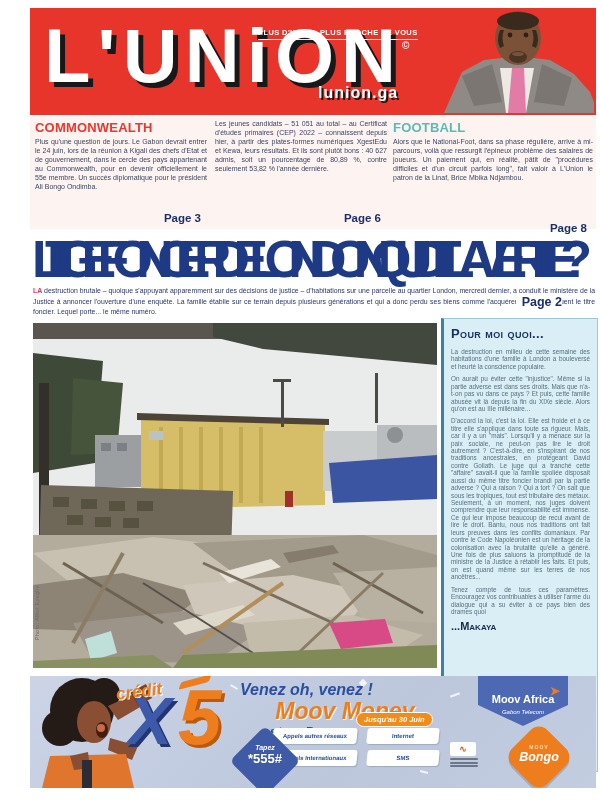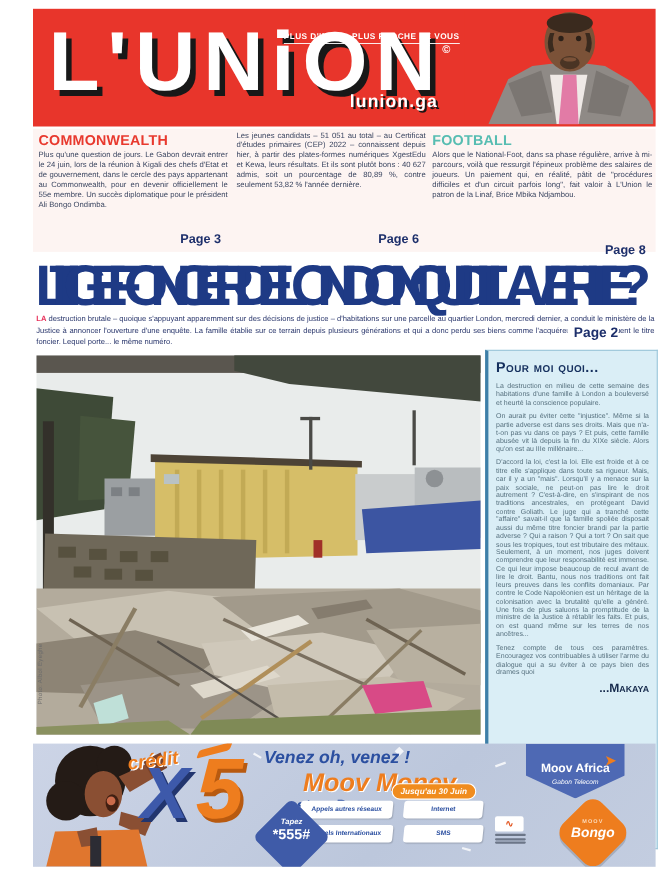--- a/index.html
+++ b/index.html
@@ -40,21 +40,21 @@
   .lead-page-ref { position:absolute; right:38px; top:295px; font-size:12.5px; font-weight:900; color:#1d2f6b; background:#fff; padding-left:6px; }
 
   
   .main-photo { position:absolute; left:33px; top:323px; width:404px; height:345px; overflow:hidden; }
   .photo-credit { position:absolute; left:34px; top:585px; font-size:5.5px; color:#6b6b6b; writing-mode:vertical-rl; transform:rotate(180deg); letter-spacing:.3px; }
 
   
   .opinion { position:absolute; left:441px; top:318px; width:157px; height:454px; background:#daeef6; border:1px solid #9cc6da; border-left:3px solid #3e7fa8; padding:7px 7px 5px 7px; }
   .opinion h3 { font-variant:small-caps; font-size:13px; font-weight:900; color:#16305e; letter-spacing:.4px; border-bottom:1px solid rgba(22,48,94,.0); margin-bottom:6px; }
   .opinion p { font-size:6.35px; line-height:1.17; color:#56707e; text-align:justify; margin-bottom:5px; }
-  .opinion .signature { display:block; text-align:right; font-variant:small-caps; font-size:11px; font-weight:900; color:#162a4c; margin-top:2px; }
+  .opinion .signature { display:block; text-align:left; font-variant:small-caps; font-size:11px; font-weight:900; color:#162a4c; margin-top:2px; }
 
   
   .ad { position:absolute; left:30px; top:676px; width:566px; height:112px; background:linear-gradient(135deg,#ccd4e6 0%,#bcc7dc 60%,#c3cde0 100%); overflow:hidden; }
   .ad-woman { position:absolute; left:0; top:0; }
   .ad-credit { position:absolute; left:86px; top:6px; color:#ee7d1e; font-size:17px; font-weight:900; font-style:italic; transform:rotate(-7deg); text-shadow:1px 1px 0 #fff; }
   .ad-swoosh { position:absolute; left:152px; top:2px; width:26px; height:8px; background:#ee7d1e; transform:skewX(-35deg) rotate(-18deg); border-radius:2px; }
   .ad-x { position:absolute; left:98px; top:12px; font-size:66px; font-weight:900; font-style:italic; color:#3d59aa; text-shadow:3px 3px 0 #22356e; line-height:1; }
   .ad-5 { position:absolute; left:148px; top:2px; font-size:78px; font-weight:900; font-style:italic; color:#ee7d1e; text-shadow:3px 3px 0 #b85a10; line-height:1; }
   .ad-line1 { position:absolute; left:210px; top:5px; width:210px; text-align:left; color:#2b4fa0; font-size:16px; font-weight:900; font-style:italic; }
   .ad-line2 { position:absolute; left:195px; top:22px; width:240px; text-align:center; color:#ee7d1e; font-size:23px; font-weight:900; font-style:italic; text-shadow:1px 1px 0 #fff; }

